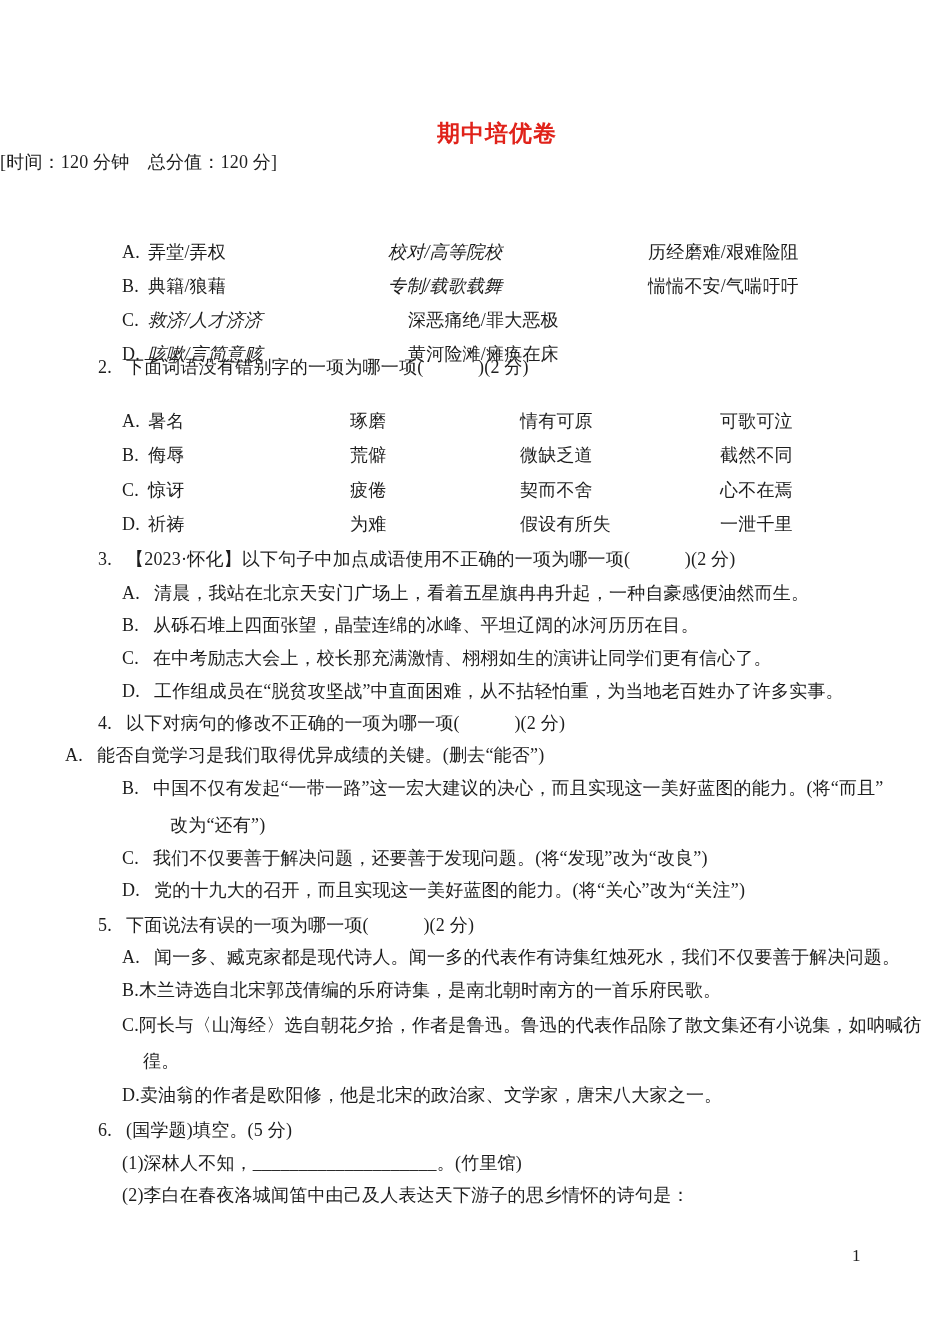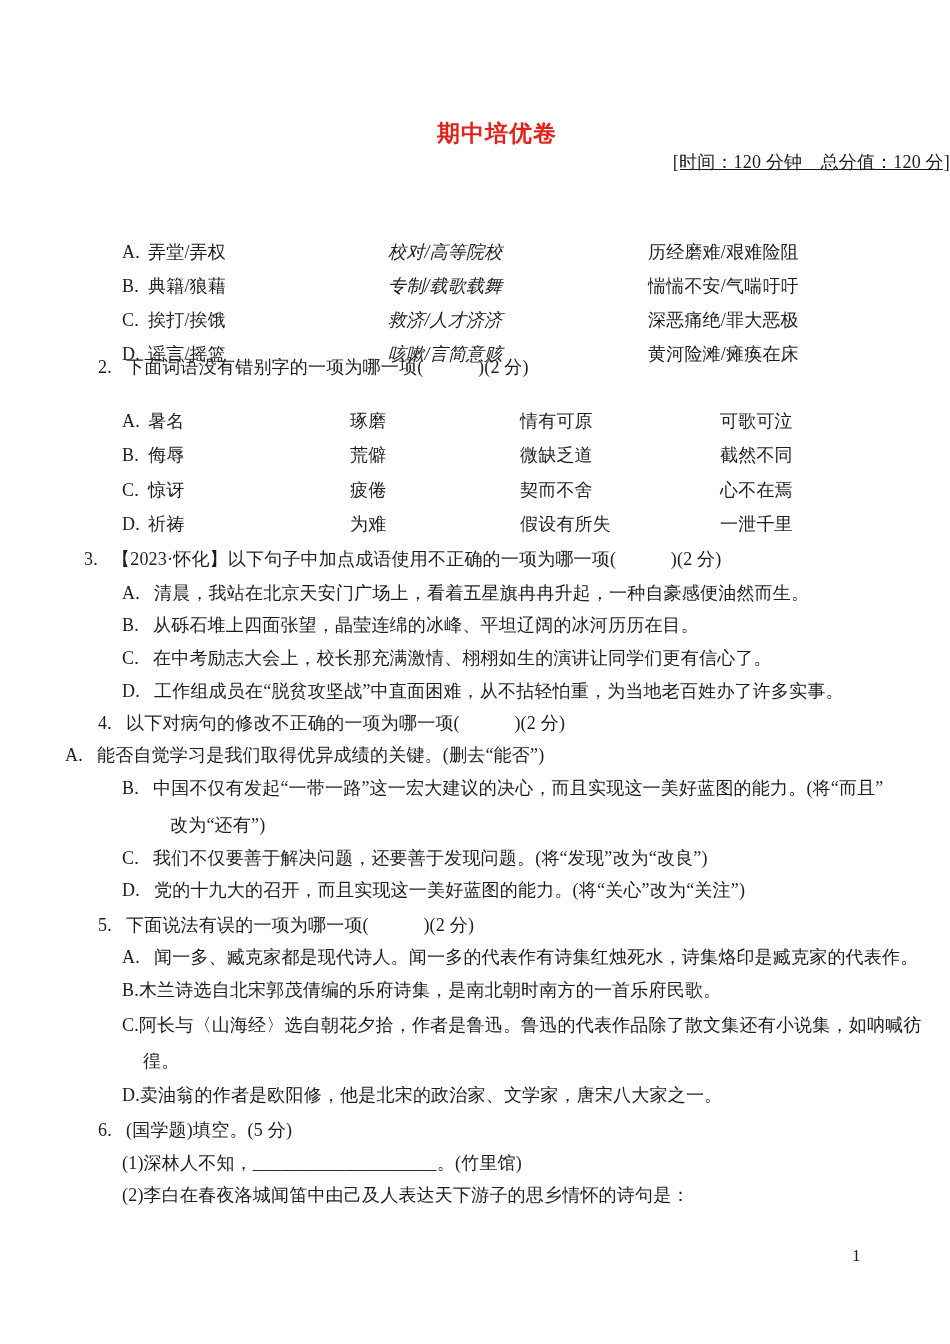--- a/index.html
+++ b/index.html
@@ -7,21 +7,21 @@
     position:relative;width:950px;height:1344px;background:#ffffff;overflow:hidden;
     font-family:"Liberation Serif","DejaVu Serif",serif;color:#1d1d1d;
   }
   .line{
     position:absolute;font-size:18px;line-height:24px;white-space:pre;
     letter-spacing:0.2px;
   }
   .title{
     font-size:23px;line-height:28px;font-weight:bold;color:#e0221a;letter-spacing:1px;
   }
-  .subtitle{width:950px;text-align:right;text-decoration:underline;}
+  .subtitle{width:950px;text-align:left;}
   .cols{position:absolute;display:flex;font-size:18px;line-height:24px;white-space:pre;letter-spacing:0.2px;}
   .c{display:inline-block;flex:0 0 auto;}
   .lab{width:26px;}
   .w240{width:240px;}
   .w260{width:260px;font-style:italic;}
   .w202{width:202px;}
   .w170{width:170px;}
   .w200{width:200px;}
   .pagenum{font-size:17px;}
 </style>
@@ -40,27 +40,25 @@
     <span class="c">历经磨难/艰难险阻</span>
   </div>
   <div class="cols" style="top:274px;left:122px">
     <span class="c lab">B.</span>
     <span class="c w240">典籍/狼藉</span>
     <span class="c w260">专制/载歌载舞</span>
     <span class="c">惴惴不安/气喘吁吁</span>
   </div>
   <div class="cols" style="top:308px;left:122px">
     <span class="c lab">C.</span>
-    <span class="c w240">挨打/挨饿</span>
     <span class="c w260">救济/人才济济</span>
     <span class="c">深恶痛绝/罪大恶极</span>
   </div>
   <div class="cols" style="top:342px;left:122px">
     <span class="c lab">D.</span>
-    <span class="c w240">谣言/摇篮</span>
     <span class="c w260">咳嗽/言简意赅</span>
     <span class="c">黄河险滩/瘫痪在床</span>
   </div>
 
   <div class="line" style="top:355px;left:98px">2.   下面词语没有错别字的一项为哪一项(　　　)(2 分)</div>
   <div class="cols" style="top:409px;left:122px">
     <span class="c lab">A.</span>
     <span class="c w202">暑名</span>
     <span class="c w170">琢磨</span>
     <span class="c w200">情有可原</span>
@@ -81,35 +79,35 @@
     <span class="c">心不在焉</span>
   </div>
   <div class="cols" style="top:512px;left:122px">
     <span class="c lab">D.</span>
     <span class="c w202">祈祷</span>
     <span class="c w170">为难</span>
     <span class="c w200">假设有所失</span>
     <span class="c">一泄千里</span>
   </div>
 
-  <div class="line" style="top:547px;left:84px">3.   【2023·怀化】以下句子中加点成语使用不正确的一项为哪一项(　　　)(2 分)</div>
+  <div class="line" style="top:547px;left:98px">3.   【2023·怀化】以下句子中加点成语使用不正确的一项为哪一项(　　　)(2 分)</div>
   <div class="line" style="top:581px;left:122px">A.   清晨，我站在北京天安门广场上，看着五星旗冉冉升起，一种自豪感便油然而生。</div>
   <div class="line" style="top:613px;left:122px">B.   从砾石堆上四面张望，晶莹连绵的冰峰、平坦辽阔的冰河历历在目。</div>
   <div class="line" style="top:646px;left:122px">C.   在中考励志大会上，校长那充满激情、栩栩如生的演讲让同学们更有信心了。</div>
   <div class="line" style="top:679px;left:122px">D.   工作组成员在“脱贫攻坚战”中直面困难，从不拈轻怕重，为当地老百姓办了许多实事。</div>
 
   <div class="line" style="top:711px;left:98px">4.   以下对病句的修改不正确的一项为哪一项(　　　)(2 分)</div>
   <div class="line" style="top:743px;left:65px">A.   能否自觉学习是我们取得优异成绩的关键。(删去“能否”)</div>
   <div class="line" style="top:776px;left:122px">B.   中国不仅有发起“一带一路”这一宏大建议的决心，而且实现这一美好蓝图的能力。(将“而且”</div>
   <div class="line" style="top:813px;left:170px">改为“还有”)</div>
   <div class="line" style="top:846px;left:122px">C.   我们不仅要善于解决问题，还要善于发现问题。(将“发现”改为“改良”)</div>
   <div class="line" style="top:878px;left:122px">D.   党的十九大的召开，而且实现这一美好蓝图的能力。(将“关心”改为“关注”)</div>
 
   <div class="line" style="top:913px;left:98px">5.   下面说法有误的一项为哪一项(　　　)(2 分)</div>
-  <div class="line" style="top:945px;left:122px">A.   闻一多、臧克家都是现代诗人。闻一多的代表作有诗集红烛死水，诗集烙印是臧克家的代表作。</div>
+  <div class="line" style="top:945px;left:122px">A.   闻一多、臧克家都是现代诗人。闻一多的代表作有诗集红烛死水，我们不仅要善于解决问题。</div>
   <div class="line" style="top:978px;left:122px">B.木兰诗选自北宋郭茂倩编的乐府诗集，是南北朝时南方的一首乐府民歌。</div>
   <div class="line" style="top:1013px;left:122px">C.阿长与〈山海经〉选自朝花夕拾，作者是鲁迅。鲁迅的代表作品除了散文集还有小说集，如呐喊彷</div>
   <div class="line" style="top:1049px;left:143px">徨。</div>
   <div class="line" style="top:1083px;left:122px">D.卖油翁的作者是欧阳修，他是北宋的政治家、文学家，唐宋八大家之一。</div>
 
   <div class="line" style="top:1118px;left:98px">6.   (国学题)填空。(5 分)</div>
   <div class="line" style="top:1151px;left:122px">(1)深林人不知，____________________。(竹里馆)</div>
   <div class="line" style="top:1183px;left:122px">(2)李白在春夜洛城闻笛中由己及人表达天下游子的思乡情怀的诗句是：</div>
 
   <div class="line pagenum" style="top:1244px;left:852px">1</div>

